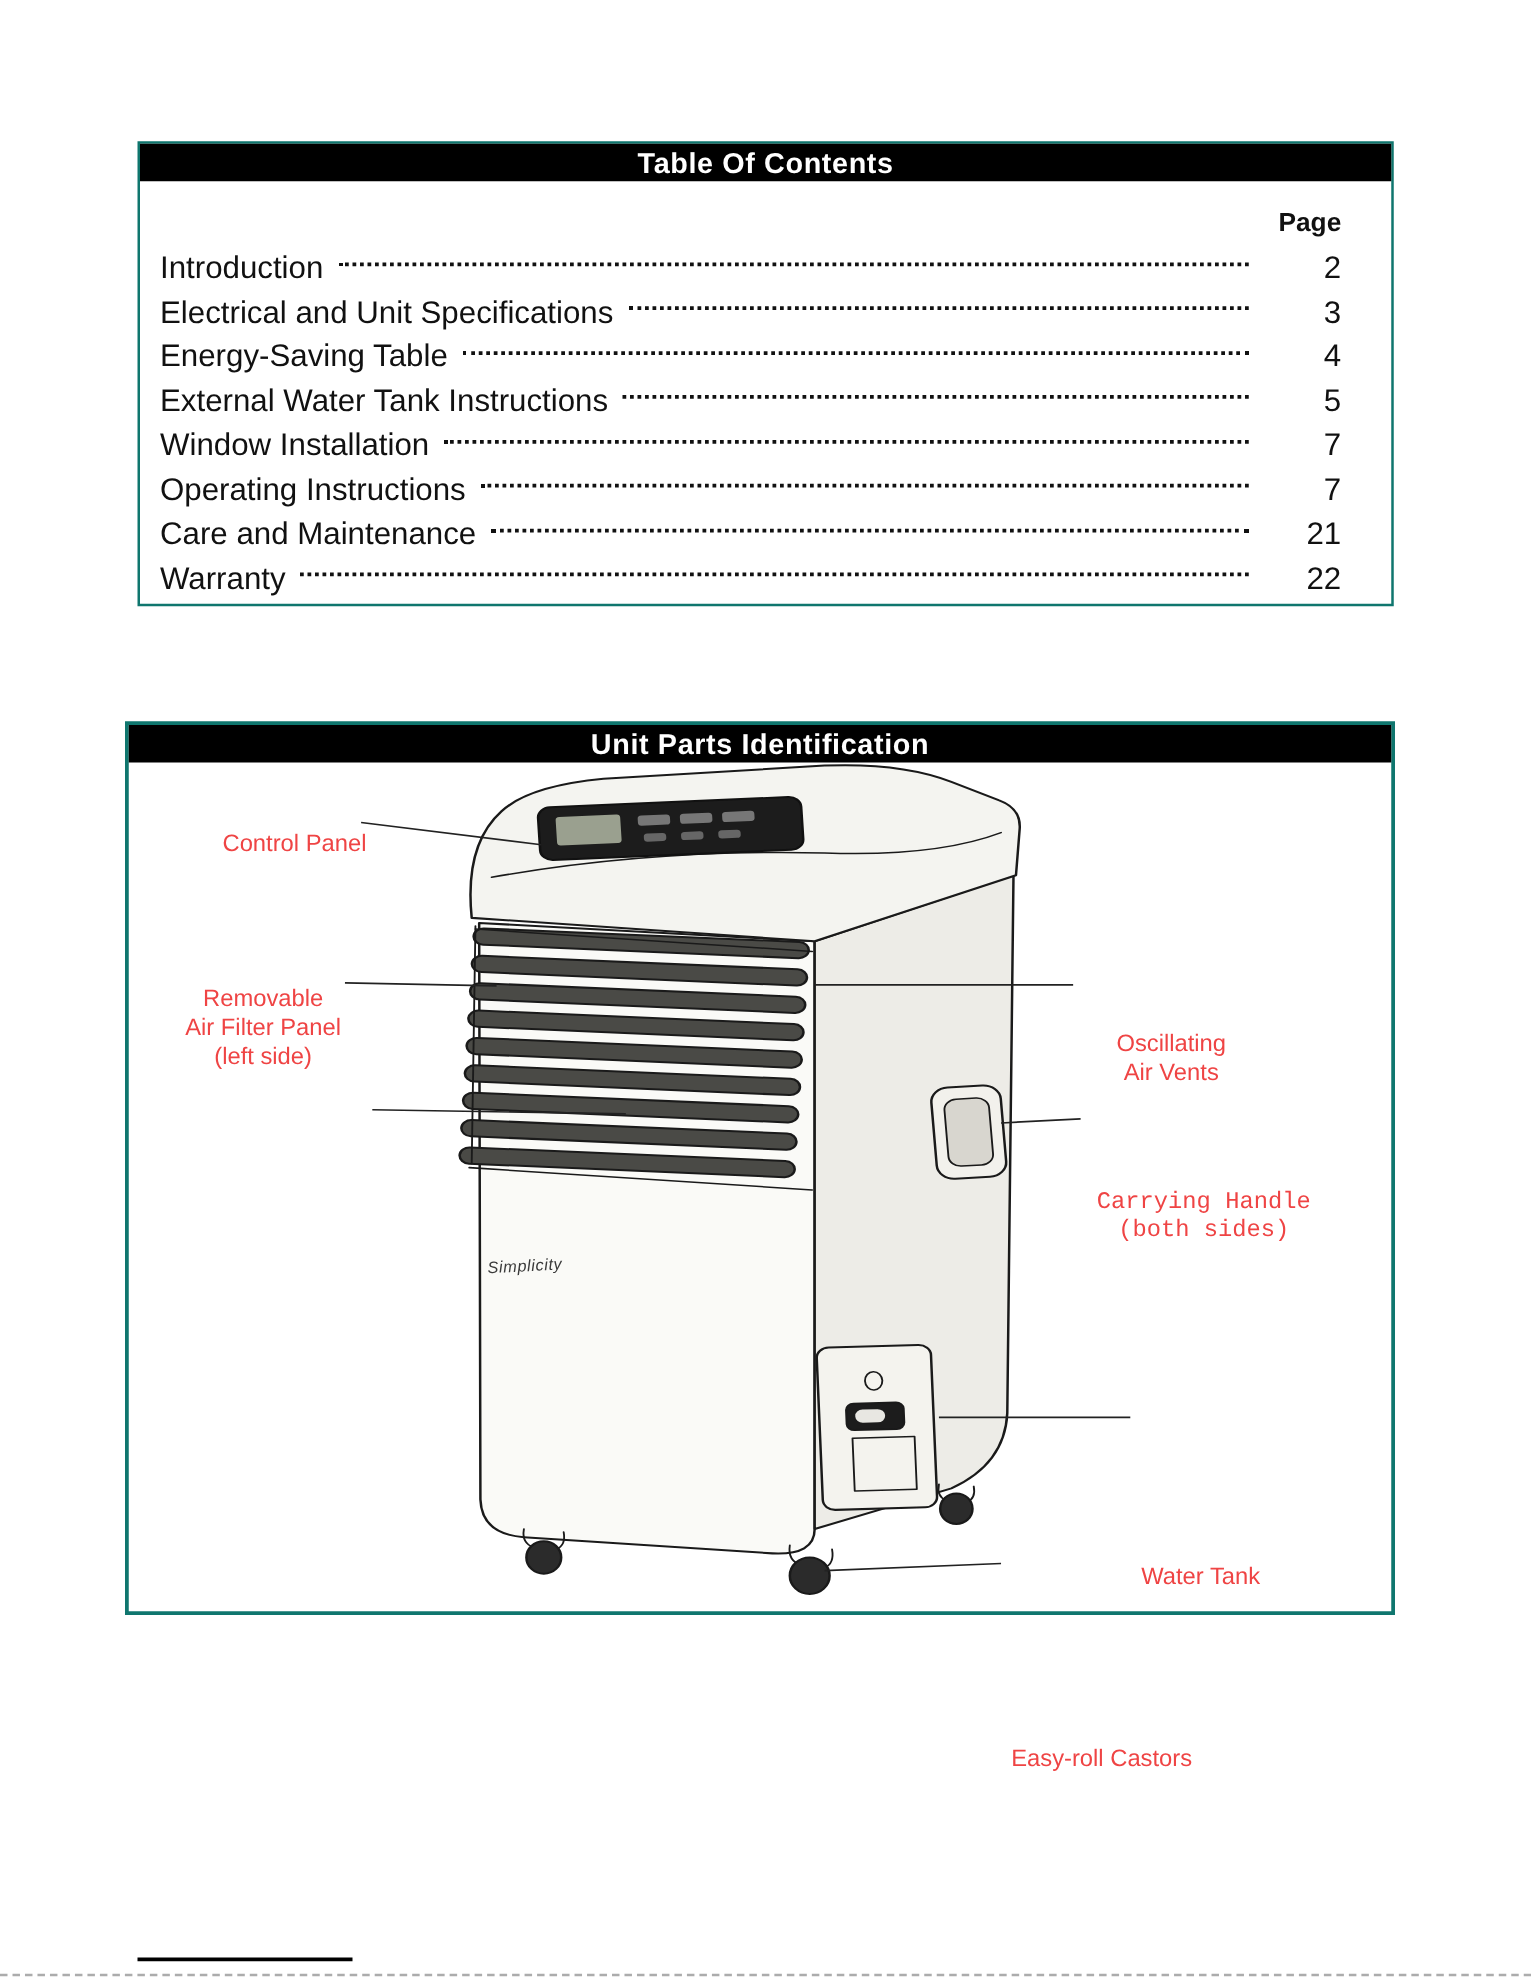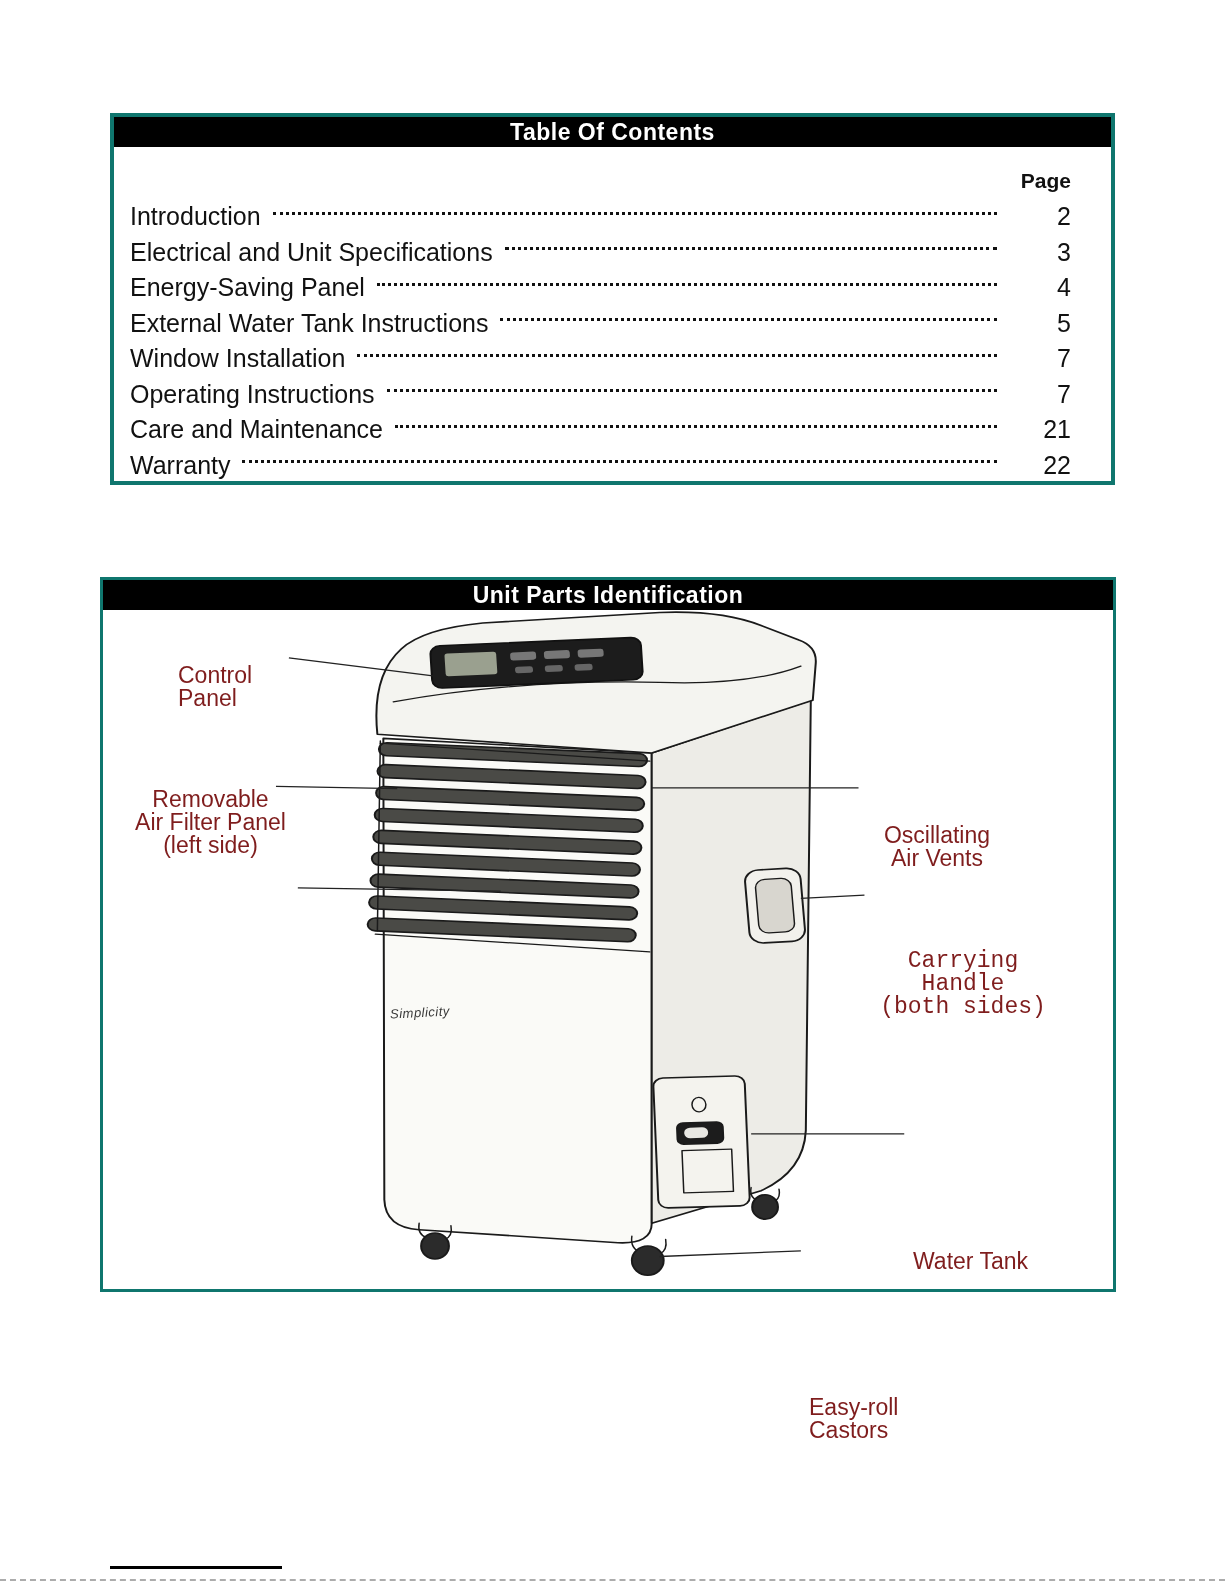--- a/index.html
+++ b/index.html
@@ -2,38 +2,38 @@
 <html><head>
 <meta charset="utf-8">
 <style>
   * { margin:0; padding:0; box-sizing:border-box; }
   html,body { background:#e8e8e8; }
   body { font-family:"Liberation Sans", sans-serif; }
   .page {
     position:relative; width:1225px; height:1585px; background:#ffffff;
     margin:0 auto; overflow:hidden; color:#111;
   }
-  .box { position:absolute; background:#fff; border:4px solid #0f766e; }
+  .box { position:absolute; background:#fff; border:2px solid #0f766e; }
   .box.thick { border-width:3px; }
   .bar {
     position:relative; z-index:3; height:30px; background:#000; color:#fff;
     font-weight:bold; font-size:23px; line-height:30px; text-align:center;
     letter-spacing:0.5px;
   }
   
   .toc-body { padding:0 40px 0 16px; }
   .page-col-label { text-align:right; font-weight:bold; font-size:21px; margin-top:22px; }
   .toc-row { display:flex; align-items:center; margin-top:11px; height:24.5px; }
   .toc-label { font-size:25px; white-space:nowrap; line-height:26px; }
   .leader { flex:1; border-bottom:3px dotted #111; margin:0 10px 6px 12px; }
   .toc-page { width:64px; text-align:right; font-size:25px; line-height:26px; }
   
   .diagram-svg { position:absolute; left:0; top:0; width:100%; height:100%; z-index:1; }
   .part-label {
-    position:absolute; z-index:2; font-size:23px; line-height:23px; color:#7f1d1d;
+    position:absolute; z-index:2; font-size:19px; line-height:23px; color:#ef4444;
     text-align:center;
   }
   .part-label.left-align { text-align:left; }
   .brand {
     position:absolute; z-index:2; left:287px; top:425px; font-size:13px;
     font-style:italic; color:#3a3a3a; transform:rotate(-3deg); letter-spacing:0.5px;
   }
   
   .footer-rule { position:absolute; left:110px; top:1566px; width:172px; height:3px; background:#000; }
   .bottom-dashes { position:absolute; left:0; top:1579px; width:100%; border-top:2px dashed #8a8a8a; opacity:0.7; }
@@ -54,21 +54,21 @@
         <span class="toc-label">Introduction</span>
         <span class="leader"></span>
         <span class="toc-page">2</span>
       </div>
       <div class="toc-row">
         <span class="toc-label">Electrical and Unit Specifications</span>
         <span class="leader"></span>
         <span class="toc-page">3</span>
       </div>
       <div class="toc-row">
-        <span class="toc-label">Energy-Saving Panel</span>
+        <span class="toc-label">Energy-Saving Table</span>
         <span class="leader"></span>
         <span class="toc-page">4</span>
       </div>
       <div class="toc-row">
         <span class="toc-label">External Water Tank Instructions</span>
         <span class="leader"></span>
         <span class="toc-page">5</span>
       </div>
       <div class="toc-row">
         <span class="toc-label">Window Installation</span>

